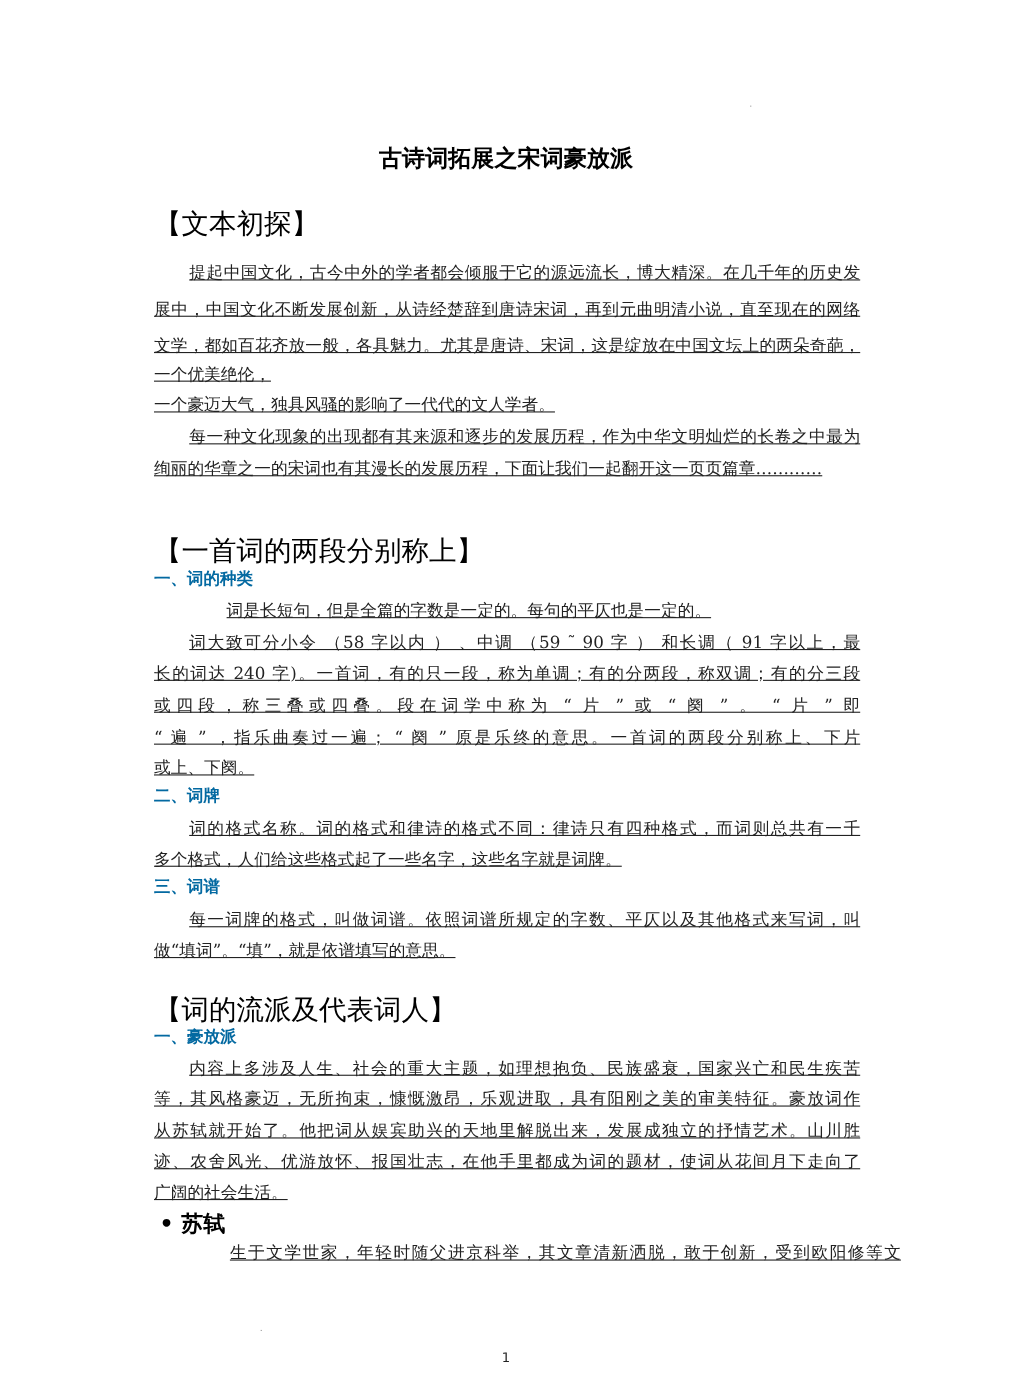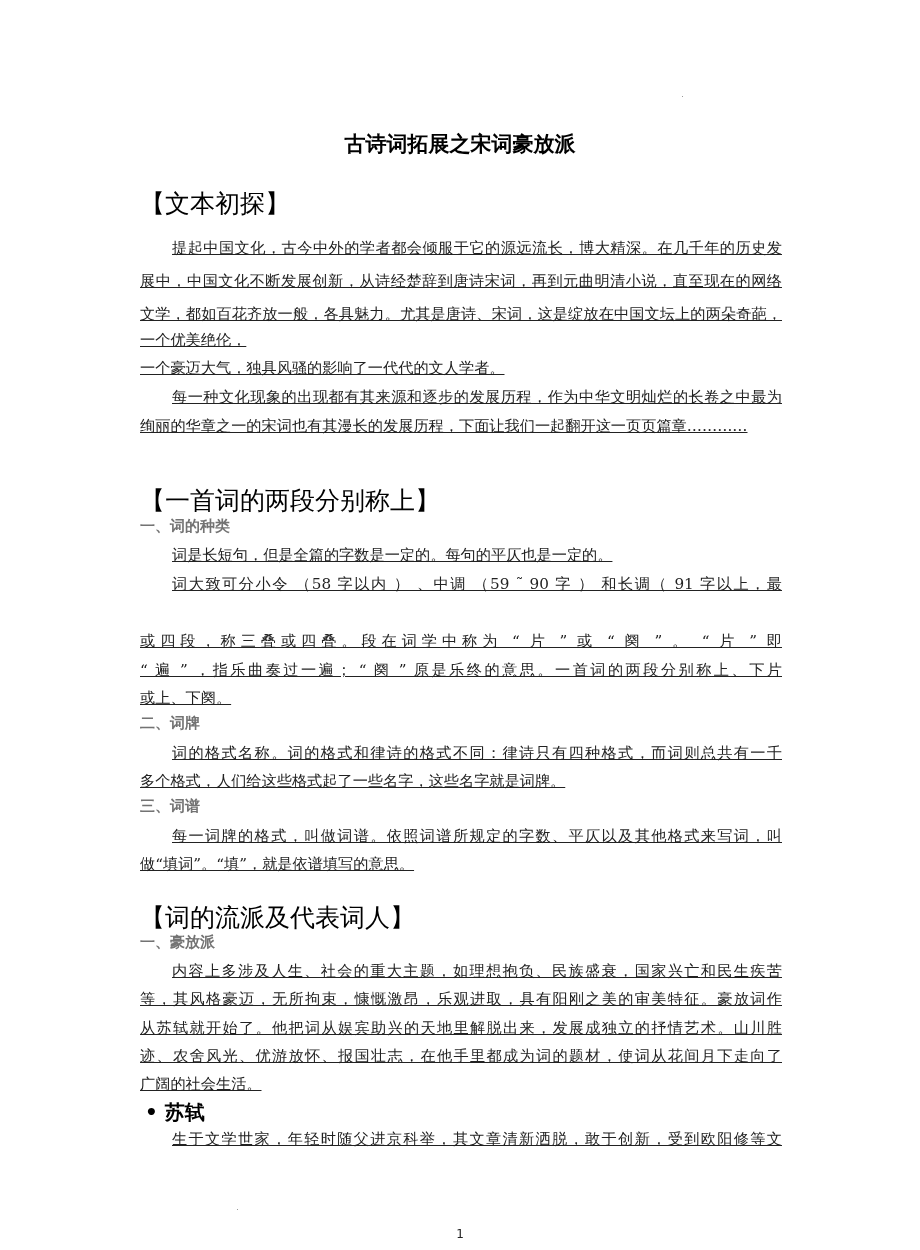--- a/index.html
+++ b/index.html
@@ -5,21 +5,21 @@
   html, body { margin: 0; padding: 0; background: #ffffff; }
   body { width: 920px; height: 1250px; position: relative; overflow: hidden;
          font-family: "DejaVu Serif", "Liberation Serif", serif; color: #111; }
   .page { position: absolute; left: 0; top: 12px; width: 920px; height: 1250px; }
   .title { position: absolute; top: 118px; left: 0; width: 920px; text-align: center;
            font-family: "DejaVu Sans", "Liberation Sans", sans-serif; font-weight: bold;
            font-size: 21px; letter-spacing: 0px; color: #000; }
   .h1 { position: absolute; left: 140px; font-family: "DejaVu Sans", "Liberation Sans", sans-serif;
         font-size: 25px; color: #000; font-weight: normal; }
   .h2 { position: absolute; left: 140px; font-family: "DejaVu Sans", "Liberation Sans", sans-serif;
-        font-size: 15px; font-weight: bold; color: #737373; }
+        font-size: 15px; font-weight: bold; color: #0369a1; }
   .line { position: absolute; left: 140px; width: 642px; font-size: 15.2px; line-height: 20px;
           white-space: nowrap; color: #222; text-align: justify; text-align-last: justify; text-decoration: underline; }
   .line.last { text-align-last: left; }
   .indent { left: 172px; width: 610px; }
   .bullet { position: absolute; left: 145px; font-family: "DejaVu Sans", "Liberation Sans", sans-serif;
             font-size: 20px; font-weight: bold; color: #000; }
   .pagenum { position: absolute; top: 1215px; left: 0; width: 920px; text-align: center;
              font-family: "DejaVu Sans", "Liberation Sans", sans-serif; font-size: 12px; color: #222; }
   .dot { position: absolute; width: 1px; height: 1px; background: #999; }
 </style>
@@ -35,22 +35,23 @@
   <div class="line indent" style="top:226px;">提起中国文化，古今中外的学者都会倾服于它的源远流长，博大精深。在几千年的历史发</div>
   <div class="line" style="top:259px;">展中，中国文化不断发展创新，从诗经楚辞到唐诗宋词，再到元曲明清小说，直至现在的网络</div>
   <div class="line" style="top:292px;">文学，都如百花齐放一般，各具魅力。尤其是唐诗、宋词，这是绽放在中国文坛上的两朵奇葩，</div>
   <div class="line last" style="top:318px;">一个优美绝伦，</div>
   <div class="line last" style="top:346px;">一个豪迈大气，独具风骚的影响了一代代的文人学者。</div>
   <div class="line indent" style="top:375px;">每一种文化现象的出现都有其来源和逐步的发展历程，作为中华文明灿烂的长卷之中最为</div>
   <div class="line last" style="top:404px;">绚丽的华章之一的宋词也有其漫长的发展历程，下面让我们一起翻开这一页页篇章…………</div>
 
   <div class="h1" style="top:472px;">【一首词的两段分别称上】</div>
   <div class="h2" style="top:505px;">一、词的种类</div>
-  <div class="line indent last" style="top:533px;">词是长短句，但是全篇的字数是一定的。每句的平仄也是一定的。</div>
+  <div class="line indent last" style="top:533px;margin-left:34px;">词是长短句，但是全篇的字数是一定的。每句的平仄也是一定的。</div>
   <div class="line indent" style="top:562px;">词大致可分小令 （58 字以内 ） 、中调 （59 ˜ 90 字 ） 和长调（ 91 字以上，最</div>
+  <div class="line" style="top:590px;">长的词达 240 字)。一首词，有的只一段，称为单调；有的分两段，称双调；有的分三段</div>
   <div class="line" style="top:619px;">或四段，称三叠或四叠。段在词学中称为 “ 片 ” 或 “ 阕 ” 。 “ 片 ” 即</div>
   <div class="line" style="top:648px;">“ 遍 ” ，指乐曲奏过一遍； “ 阕 ” 原是乐终的意思。一首词的两段分别称上、下片</div>
   <div class="line last" style="top:676px;">或上、下阕。</div>
 
   <div class="h2" style="top:702px;">二、词牌</div>
   <div class="line indent" style="top:731px;">词的格式名称。词的格式和律诗的格式不同：律诗只有四种格式，而词则总共有一千</div>
   <div class="line last" style="top:759px;">多个格式，人们给这些格式起了一些名字，这些名字就是词牌。</div>
 
   <div class="h2" style="top:785px;">三、词谱</div>
   <div class="line indent" style="top:814px;">每一词牌的格式，叫做词谱。依照词谱所规定的字数、平仄以及其他格式来写词，叫</div>
@@ -61,18 +62,18 @@
   <div class="line indent" style="top:949px;">内容上多涉及人生、社会的重大主题，如理想抱负、民族盛衰，国家兴亡和民生疾苦</div>
   <div class="line" style="top:977px;">等，其风格豪迈，无所拘束，慷慨激昂，乐观进取，具有阳刚之美的审美特征。豪放词作</div>
   <div class="line" style="top:1006px;">从苏轼就开始了。他把词从娱宾助兴的天地里解脱出来，发展成独立的抒情艺术。山川胜</div>
   <div class="line" style="top:1034px;">迹、农舍风光、优游放怀、报国壮志，在他手里都成为词的题材，使词从花间月下走向了</div>
   <div class="line last" style="top:1062px;">广阔的社会生活。</div>
 
   <div class="bullet" style="top:1087px;">
     <span>•</span>
     <span>苏轼</span>
   </div>
-  <div class="line indent" style="top:1117px;">生于文学世家，年轻时随父进京科举，其文章清新洒脱，敢于创新，受到欧阳修等文</div>
+  <div class="line indent" style="top:1117px;margin-left:37px;">生于文学世家，年轻时随父进京科举，其文章清新洒脱，敢于创新，受到欧阳修等文</div>
 
   <div class="dot" style="left:237px;top:1197px;"></div>
 
   <div class="pagenum">1</div>
 </div>
 
 </body></html>

